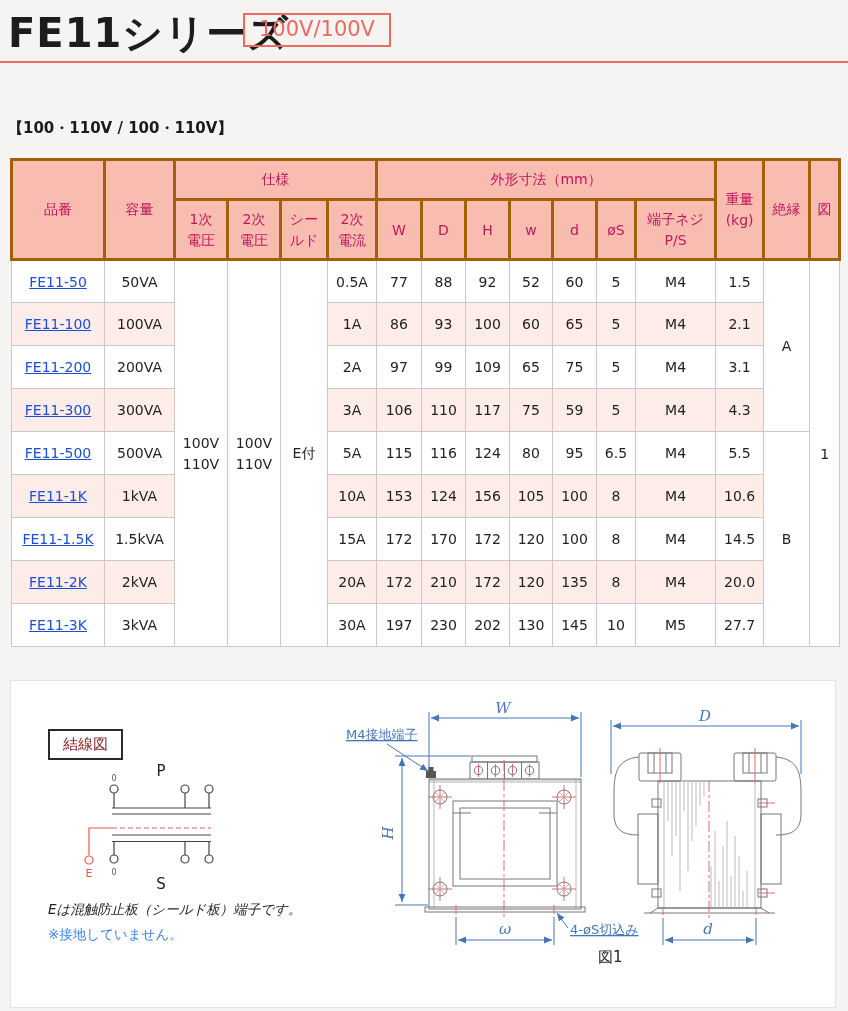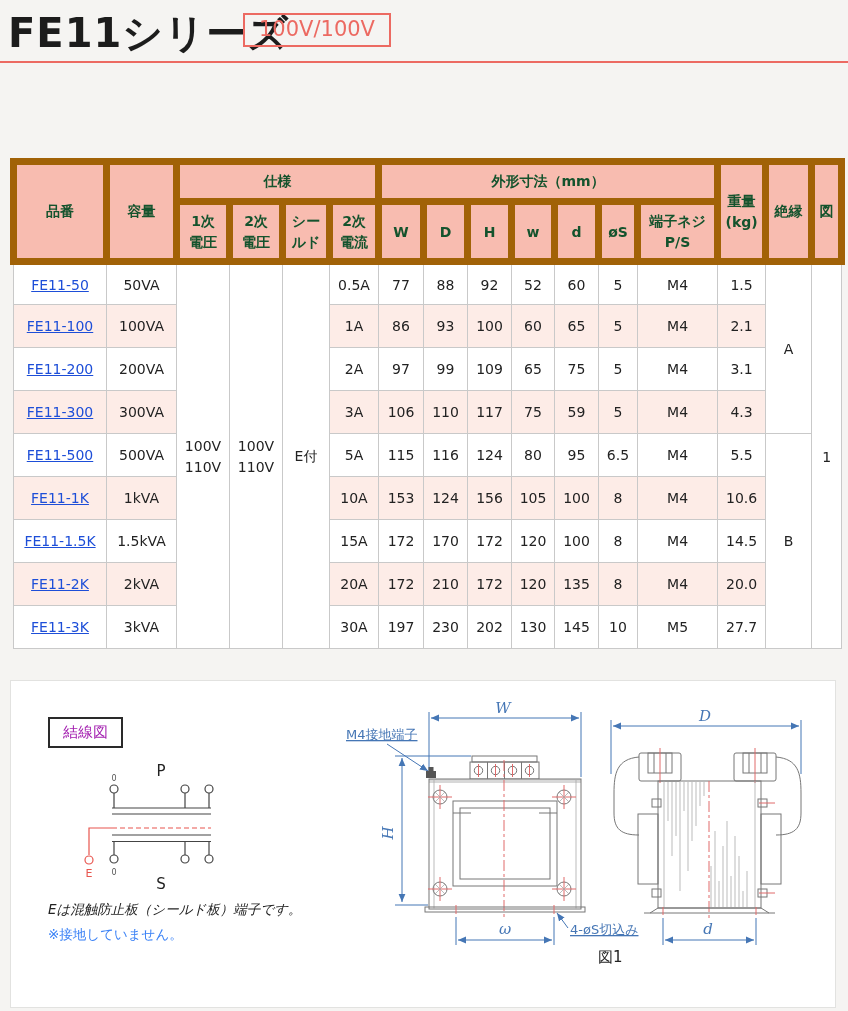--- a/index.html
+++ b/index.html
@@ -10,32 +10,32 @@
   .title{position:absolute;left:8px;top:6px;font-size:40px;font-weight:bold;color:#1c1c1c;letter-spacing:1px;}
   .badge{position:absolute;left:243px;top:13px;border:2px solid var(--accent);color:var(--accent);
          font-size:21px;padding:2px 14px 4px;background:transparent;}
   .rule{position:absolute;left:0;top:61px;width:848px;height:2px;background:var(--accent);}
   .intro{position:absolute;left:8px;top:72px;font-size:15px;color:#222;}
   .bullet{color:var(--accent);font-size:15px;margin-right:1px;}
   .section{position:absolute;left:8px;top:119px;font-size:15px;font-weight:bold;color:#1c1c1c;}
 
   table.spec{position:absolute;left:10px;top:158px;width:828px;border-collapse:collapse;table-layout:fixed;
              border:1px solid #c9c9c9;}
-  table.spec th{background:var(--hdr);border:7px solid #a16207;font-size:14px;font-weight:bold;color:#14532d;padding:0;}
+  table.spec th{background:var(--hdr);border:3px solid #a16207;font-size:14px;font-weight:normal;color:#be185d;padding:0;}
   table.spec td{background:#fff;border:1px solid #c9c9c9;font-size:14px;text-align:center;color:#222;padding:0;}
   table.spec thead tr.h1{height:40px;}
   table.spec thead tr.h2{height:60px;}
   table.spec tbody tr{height:43px;}
   table.spec tbody tr.alt td{background:var(--alt);}
   table.spec td.m{background:#fff !important;}
   .pre{white-space:pre-line;line-height:1.5;}
   .plink{text-decoration:underline;cursor:pointer;color:#1d4ed8;}
 
   .panel{position:absolute;left:10px;top:680px;width:824px;height:326px;background:#fff;border:1px solid #e2e2e0;}
-  .wbox{position:absolute;left:37px;top:36px;border:2px solid #2a2a2a;padding:4px 13px;font-size:15px;color:#a21caf;background:#fff;}
+  .wbox{position:absolute;left:37px;top:48px;border:2px solid #2a2a2a;padding:4px 13px;font-size:15px;color:#7f1d1d;background:#fff;}
   .note1{position:absolute;left:37px;top:220px;font-size:13.5px;color:#222;font-style:italic;}
   .note2{position:absolute;left:37px;top:245px;font-size:13.5px;color:#3b82f6;}
   svg.overlay{position:absolute;left:0;top:0;}
 
   .out{stroke:#777;fill:none;stroke-width:1;}
   .thin{stroke:#aaa;fill:none;stroke-width:0.8;}
   .dim{stroke:var(--blue);stroke-width:1;fill:none;}
   .dimtxt{fill:var(--blue);font-style:italic;font-size:15px;font-family:"DejaVu Serif",serif;}
   .jlabel{fill:var(--blue);font-size:13px;}
   .redln{stroke:var(--red);stroke-width:1;fill:none;}
@@ -44,20 +44,21 @@
   .blktxt{fill:#222;font-size:15px;}
 </style>
 </head>
 <body>
 
 <div id="stage">
 
   <div class="title">FE11シリーズ</div>
   <div class="badge">100V/100V</div>
   <div class="rule"></div>
+  <div class="section">【100・110V / 100・110V】</div>
 
   <table class="spec">
     <colgroup>
       <col style="width:93px">
         <col style="width:70px">
         <col style="width:53px">
         <col style="width:53px">
       <col style="width:47px">
         <col style="width:49px">
         <col style="width:45px">

